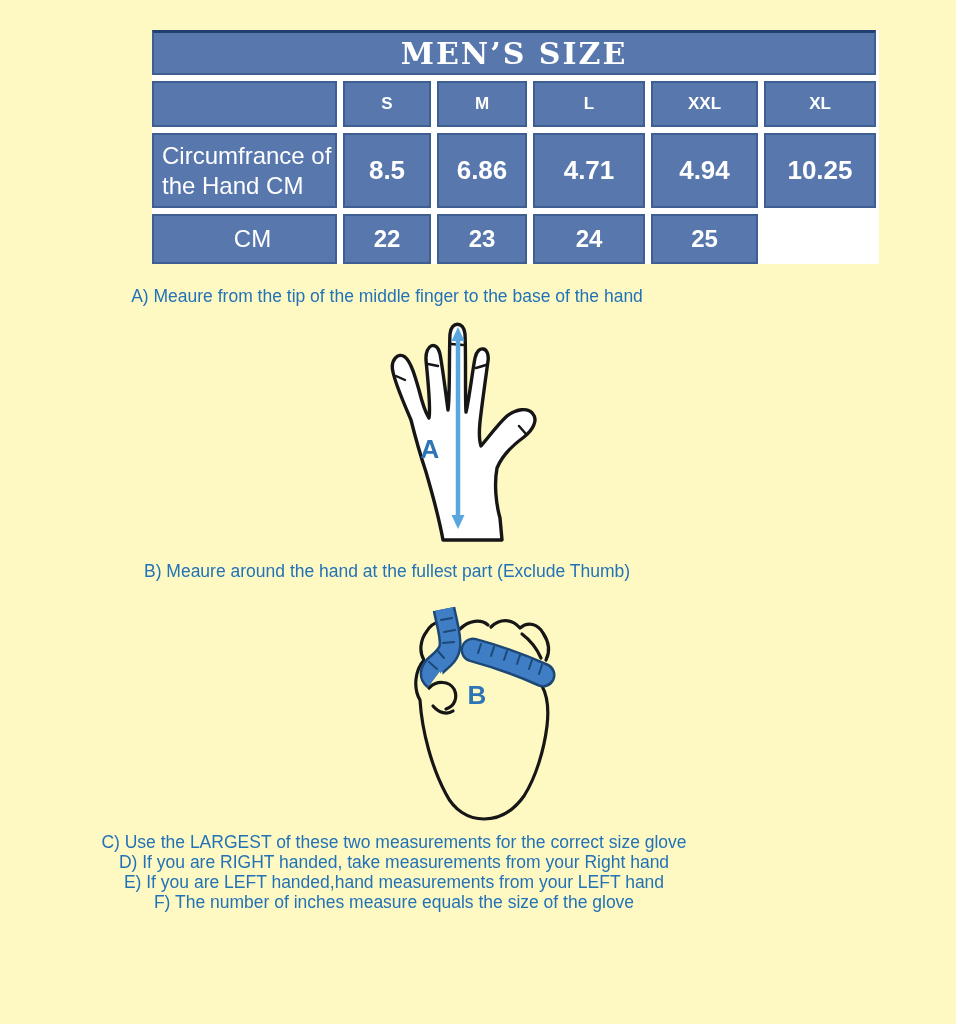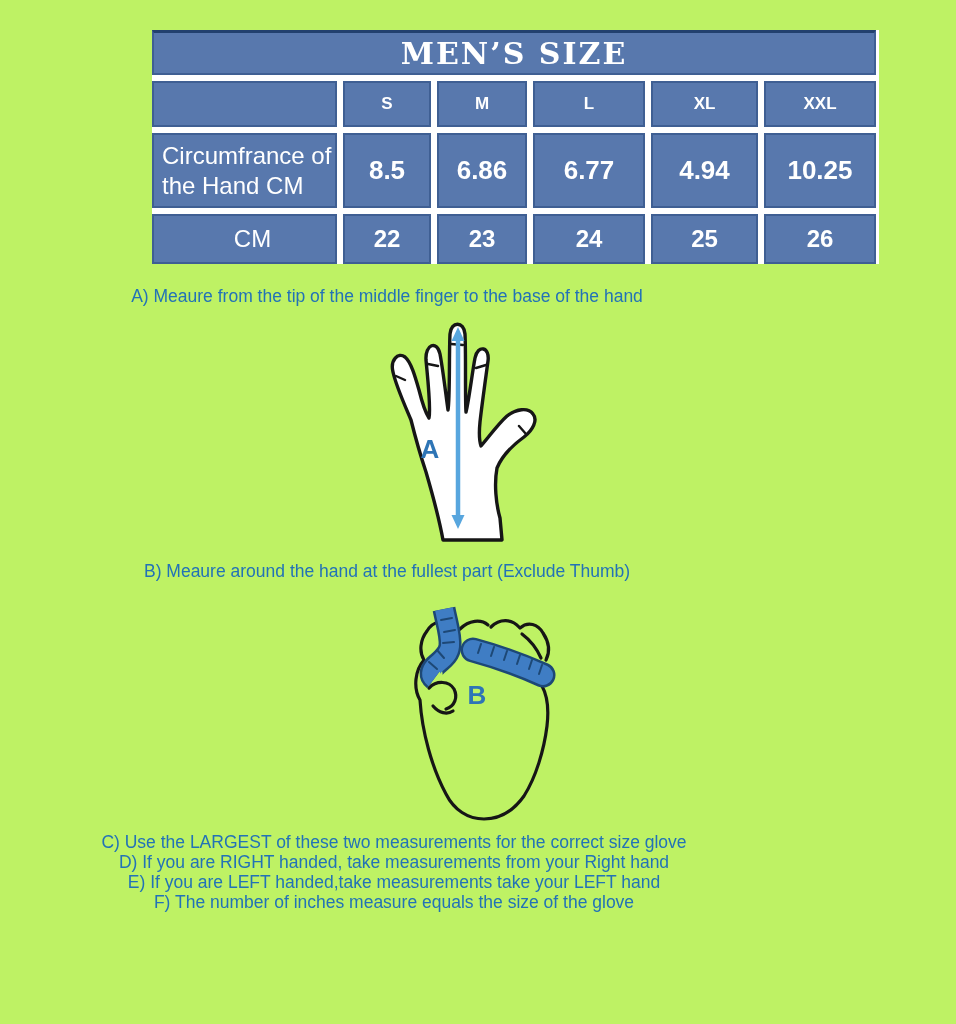--- a/index.html
+++ b/index.html
@@ -1,19 +1,19 @@
 <!DOCTYPE html>
 <html><head>
 <meta charset="utf-8">
 <style>
   * { margin:0; padding:0; box-sizing:border-box; }
   html,body { background:#ffffff; }
   .page {
     position:relative; width:956px; height:1024px;
-    background:#bef264; overflow:hidden;
+    background:#fef9c3; overflow:hidden;
     font-family:"Liberation Sans", sans-serif;
   }
 
   
   .size-table {
     position:absolute; left:152px; top:30px; width:727px;
     display:grid;
     grid-template-columns:185px 88px 90px 112px 107px 112px;
     grid-template-rows:45px 46px 75px 50px;
     gap:6px;
@@ -62,36 +62,35 @@
 
 <div class="page">
 
   <div class="size-table">
     <div class="cell title">MEN’S SIZE</div>
 
     <div class="cell"></div>
     <div class="cell size-h">S</div>
     <div class="cell size-h">M</div>
     <div class="cell size-h">L</div>
+    <div class="cell size-h">XXL</div>
     <div class="cell size-h">XL</div>
-    <div class="cell size-h">XXL</div>
 
     <div class="cell row-label">Circumfrance of the Hand CM</div>
     <div class="cell val-big">8.5</div>
     <div class="cell val-big">6.86</div>
-    <div class="cell val-big">6.77</div>
+    <div class="cell val-big">4.71</div>
     <div class="cell val-big">4.94</div>
     <div class="cell val-big">10.25</div>
 
     <div class="cell row-label center">CM</div>
     <div class="cell val-cm">22</div>
     <div class="cell val-cm">23</div>
     <div class="cell val-cm">24</div>
     <div class="cell val-cm">25</div>
-    <div class="cell val-cm">26</div>
   </div>
 
   <div class="caption caption-a">A) Meaure from the tip of the middle finger to the base of the hand</div>
 
   <svg class="hand-svg" width="180" height="230" viewBox="0 0 180 230">
     <g fill="#ffffff" stroke="#161616" stroke-width="3.4" stroke-linejoin="round" stroke-linecap="round">
       <path d="M 63 226
                C 59 204, 53 182, 46 158
                C 40 140, 35 122, 31 106
                C 26 94, 16 72, 13 58
@@ -157,17 +156,17 @@
         <path d="M 59 30 l -11 2 M 62 42 l -11 2 M 61 54 l -11 1 M 51 70 l -7 -8 M 44 81 l -8 -7"></path>
         <path d="M 88 56 l -3 9 M 101 59 l -3 9 M 114 63 l -3 9 M 127 67 l -3 9 M 139 72 l -3 9 M 149 77 l -3 9"></path>
       </g>
     </g>
     <text class="diag-label" x="84" y="116" text-anchor="middle">B</text>
   </svg>
 
   <div class="notes">
     <div>C) Use the LARGEST of these two measurements for the correct size glove</div>
     <div>D) If you are RIGHT handed, take measurements from your Right hand</div>
-    <div>E) If you are LEFT handed,take measurements take your LEFT hand</div>
+    <div>E) If you are LEFT handed,hand measurements from your LEFT hand</div>
     <div>F) The number of inches measure equals the size of the glove</div>
   </div>
 
 </div>
 
 </body></html>

